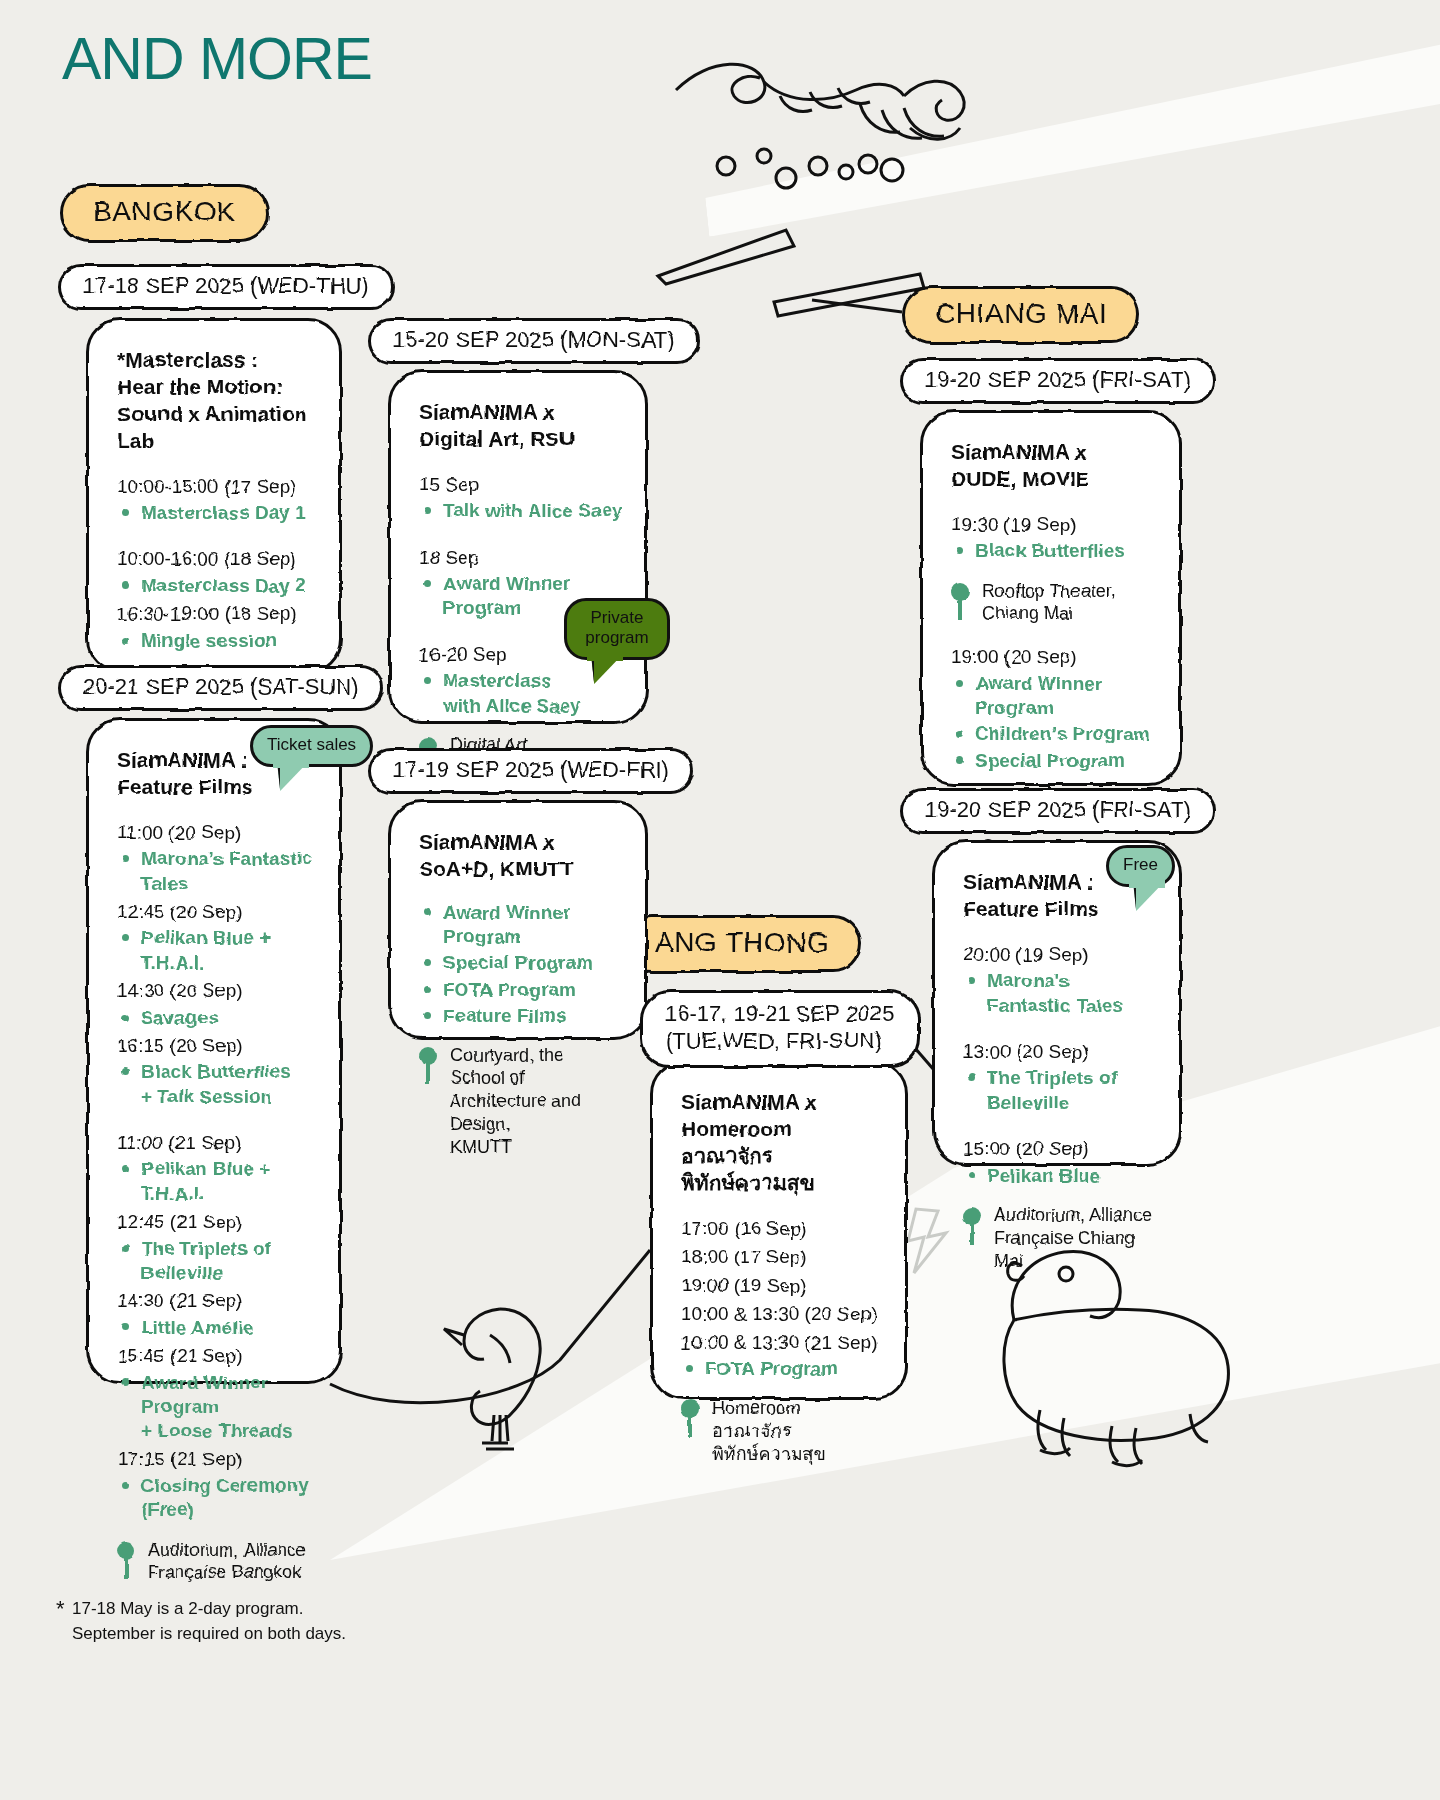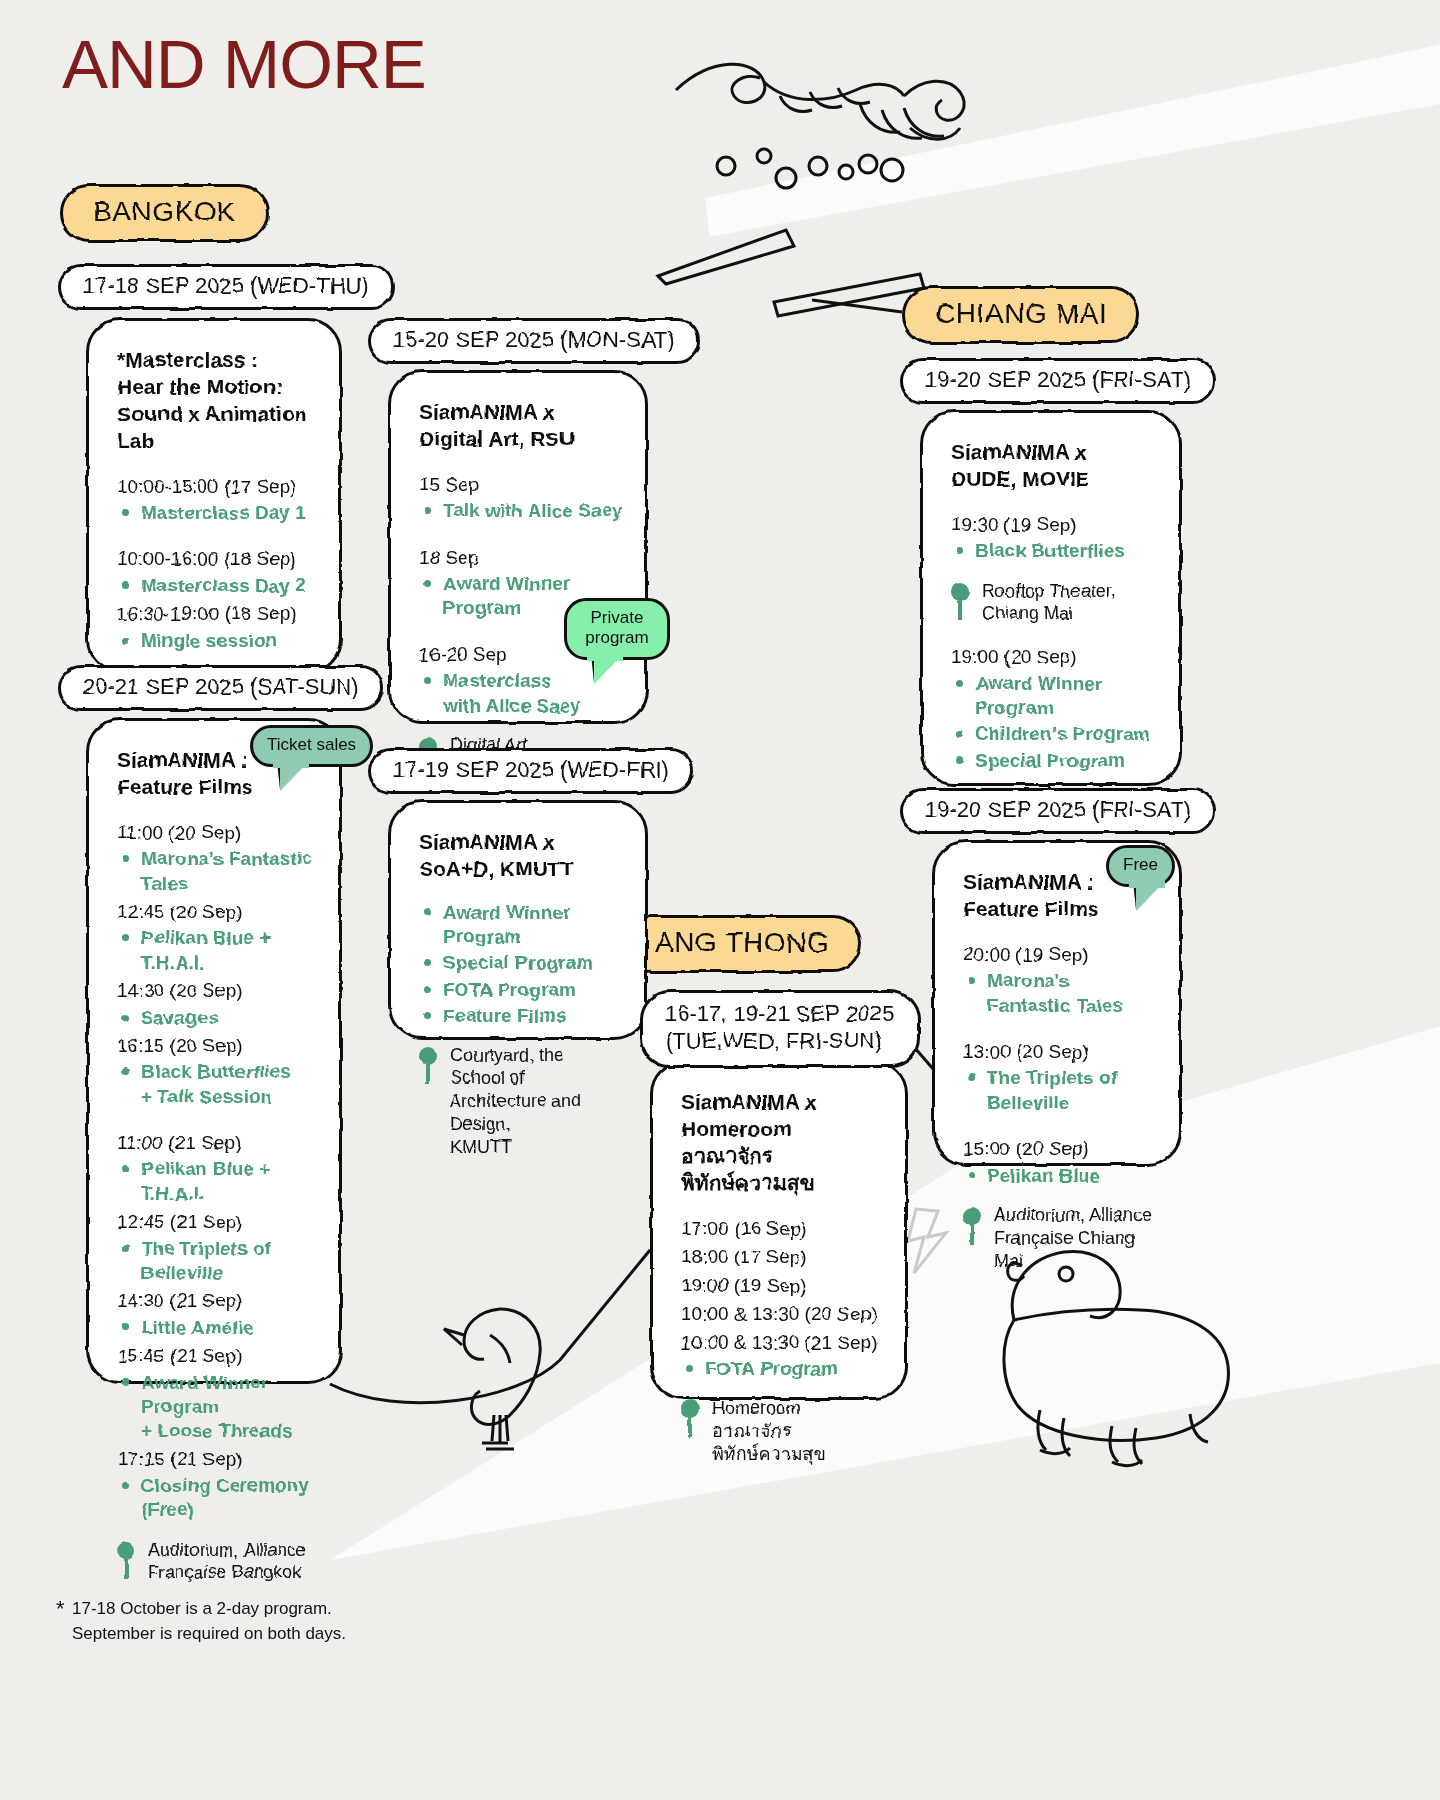--- a/index.html
+++ b/index.html
@@ -23,22 +23,22 @@
   }
   .wedge-b{
     left:330px;top:1000px;width:1200px;height:560px;
     background:#fbfbf9;
     clip-path:polygon(100% 0,100% 62%,0 100%,52% 30%);
   }
 
   
   .headline{
     position:absolute;left:62px;top:30px;
-    font-size:69px;letter-spacing:-1px;font-weight:400;
-    line-height:1;color:#7f1d1d;
+    font-size:59px;letter-spacing:-1px;font-weight:400;
+    line-height:1;color:#0f766e;
   }
 
   
   .logo-box{
     position:absolute;right:55px;top:42px;
     width:152px;height:104px;
     border:3px solid #111;border-radius:26px;background:#efeeea;
     display:flex;flex-direction:column;align-items:center;justify-content:center;
     font-size:28px;line-height:1.12;
   }
@@ -113,21 +113,21 @@
   .bubble{
     position:absolute;
     border:3px solid #111;
     border-radius:22px;
     font-size:17px;
     padding:7px 14px 9px;
     text-align:center;line-height:1.18;
     z-index:6;white-space:nowrap;
   }
   .bubble.green{background:#8fcbb0;}
-  .bubble.purple{background:#86efac;white-space:normal;width:72px;}
+  .bubble.purple{background:#4d7c0f;white-space:normal;width:72px;}
   .bubble .tail{
     position:absolute;width:26px;height:30px;
     background:inherit;
     border-left:3px solid #111;border-right:3px solid #111;
     bottom:-27px;left:24px;
     clip-path:polygon(0 0,100% 0,10% 100%);
     border-bottom:0;
   }
   .bubble .tailfix{
     position:absolute;left:20px;bottom:-4px;width:36px;height:8px;background:inherit;
@@ -486,18 +486,18 @@
   </div>
 
   <svg class="conn" style="left:0;top:0;width:1440px;height:1800px" fill="none" stroke="#111" stroke-width="3">
     <path d="M330 1384 C400 1420 520 1400 560 1360 L650 1250"></path>
     <path d="M908 1040 L960 1100"></path>
     <path d="M812 300 L902 312"></path>
   </svg>
 
   <div class="footnote">
     <span class="star">*</span>
-    <div>17-18 October is a 2-day program.</div>
+    <div>17-18 May is a 2-day program.</div>
     <div>September is required on both days.</div>
   </div>
 
 
 </div>
 
 </body></html>

